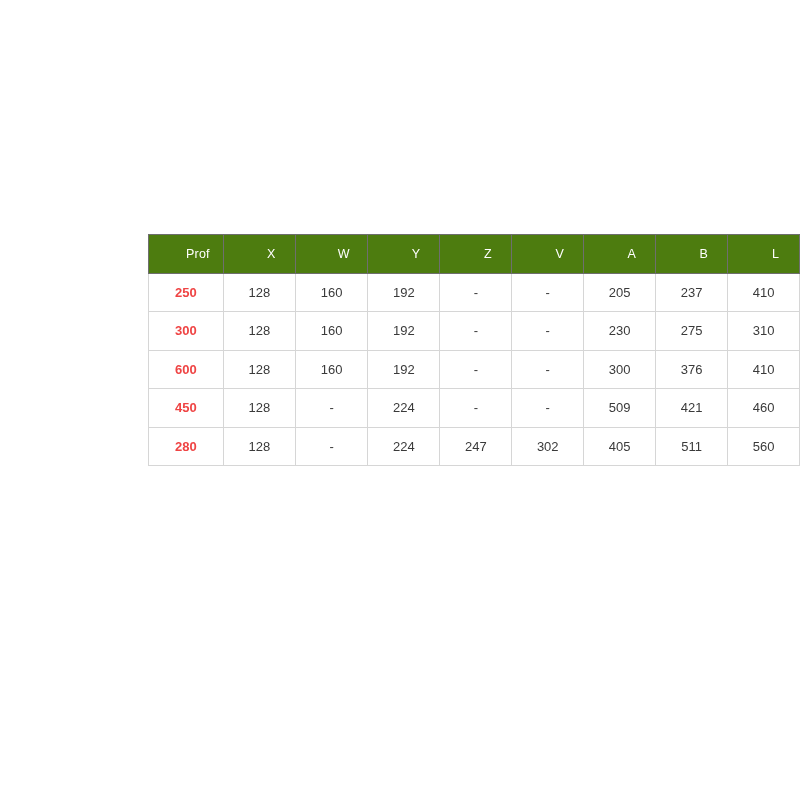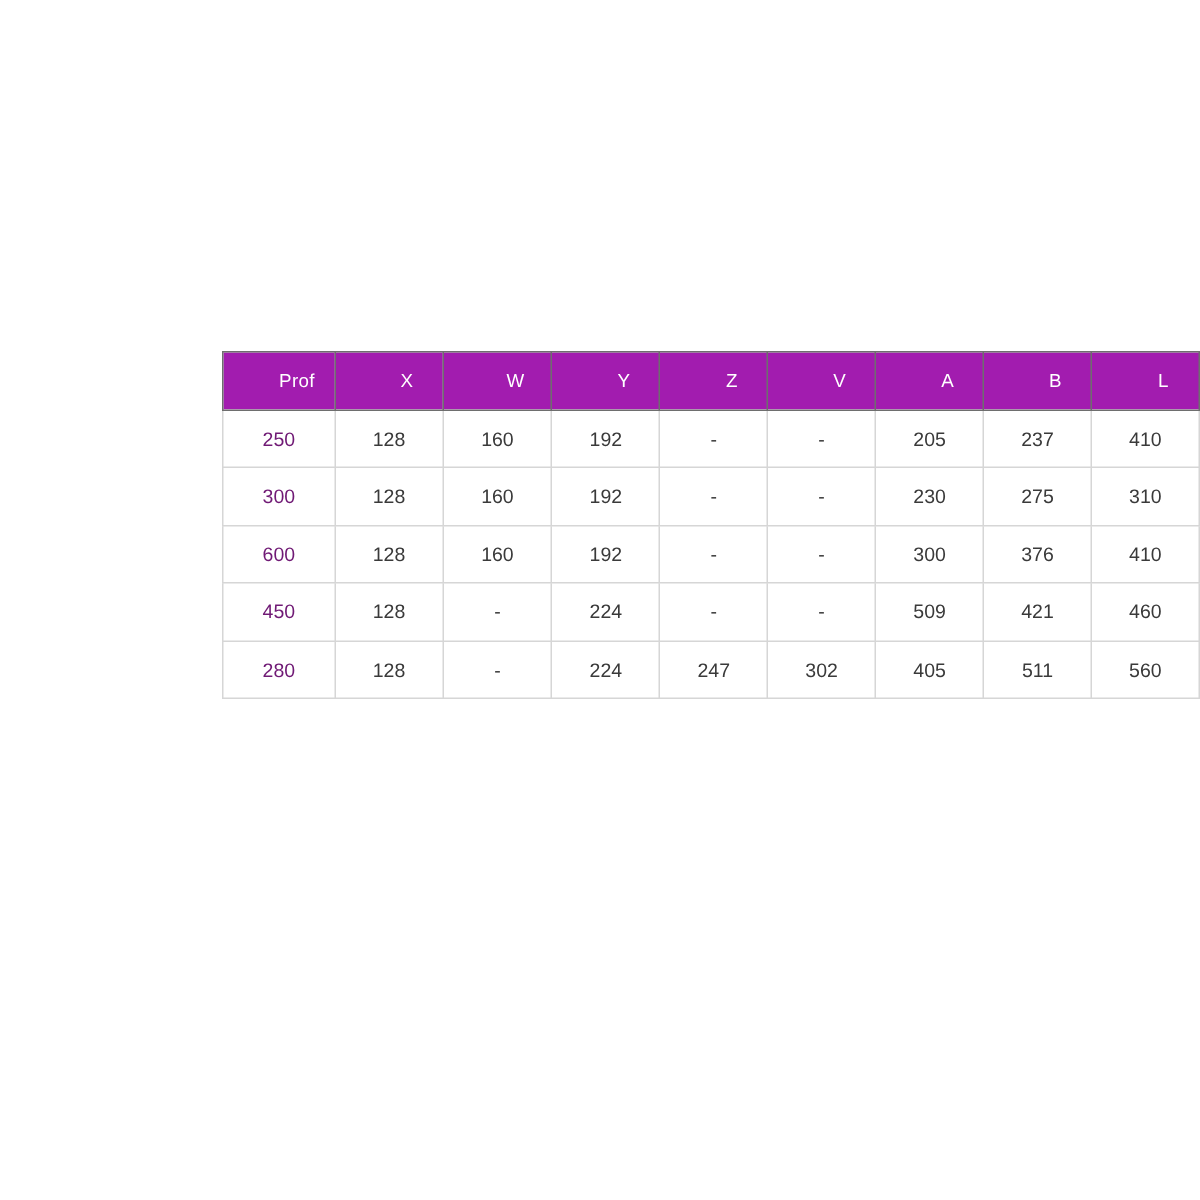--- a/index.html
+++ b/index.html
@@ -26,34 +26,35 @@
   table.spec-table td {
     width: 56px;
     height: 37.5px;
     text-align: center;
     vertical-align: middle;
     font-size: 13px;
     font-weight: normal;
     padding: 0;
   }
   table.spec-table thead th {
-    background: #a21caf;
+    background: #4d7c0f;
     color: #ffffff;
     border: 1px solid #6e6e6e;
     font-size: 12.5px;
     letter-spacing: 0.2px;
     padding-left: 24px;
   }
   table.spec-table tbody td {
     background: #ffffff;
     color: #3a3a3a;
     border: 1px solid #d6d6d6;
   }
   table.spec-table tbody tr td:first-child {
-    color: #701a75;
+    color: #ef4444;
+    font-weight: bold;
   }
 </style>
 </head>
 <body>
 
 <div class="table-wrap">
   <table class="spec-table">
     <thead>
       <tr>
         <th>Prof</th>

